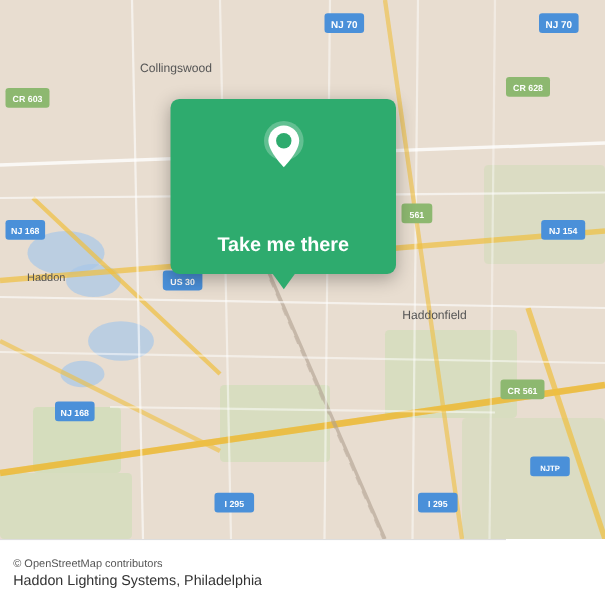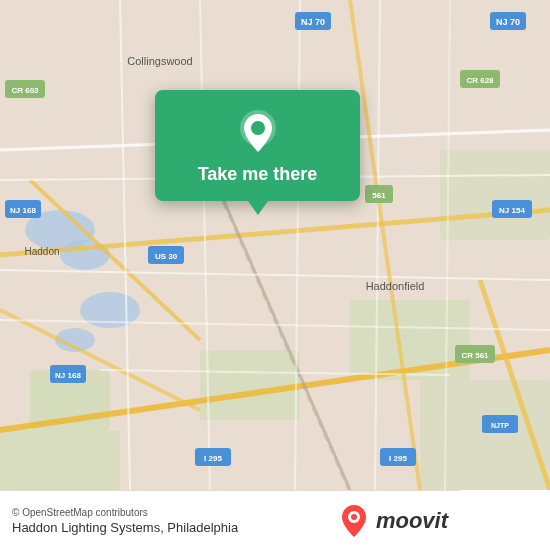--- a/index.html
+++ b/index.html
@@ -53,20 +53,21 @@
       height: 48px;
       margin-bottom: 8px;
     }
 
     #take-me-there-label {
       color: white;
       font-size: 18px;
       font-weight: bold;
       text-align: center;
       white-space: nowrap;
+      margin-top: 48px;
     }
 
     
     #bottom-bar {
       width: 460px;
       height: 60px;
       background: white;
       display: flex;
       align-items: center;
       justify-content: space-between;
@@ -213,22 +214,13 @@
     </svg>
     <span id="take-me-there-label">Take me there</span>
   </div>
 </div>
 
 <div id="bottom-bar">
   <div id="bottom-left">
     <span id="osm-credit">© OpenStreetMap contributors</span>
     <span id="location-label">Haddon Lighting Systems, Philadelphia</span>
   </div>
-  <div id="moovit-logo">
-
-    <svg class="moovit-pin" viewBox="0 0 36 36" xmlns="http://www.w3.org/2000/svg">
-      <path d="M18 2 C11.4 2 6 7.4 6 14 C6 23 18 34 18 34 C18 34 30 23 30 14 C30 7.4 24.6 2 18 2 Z" fill="#ff4444"></path>
-      <circle cx="18" cy="14" r="6" fill="white"></circle>
-      <circle cx="18" cy="14" r="3" fill="#ff4444"></circle>
-    </svg>
-    <span class="moovit-text">moovit</span>
-  </div>
 </div>
 
 </body></html>

